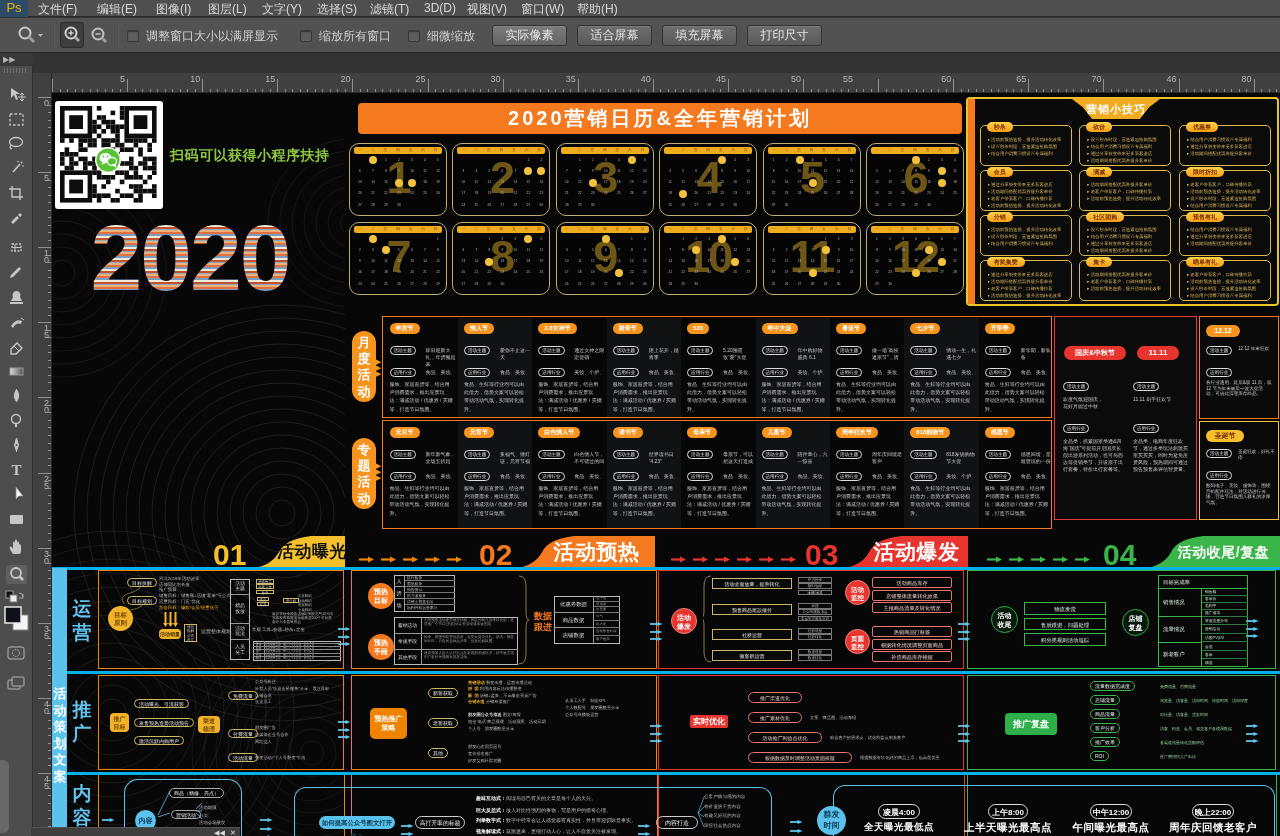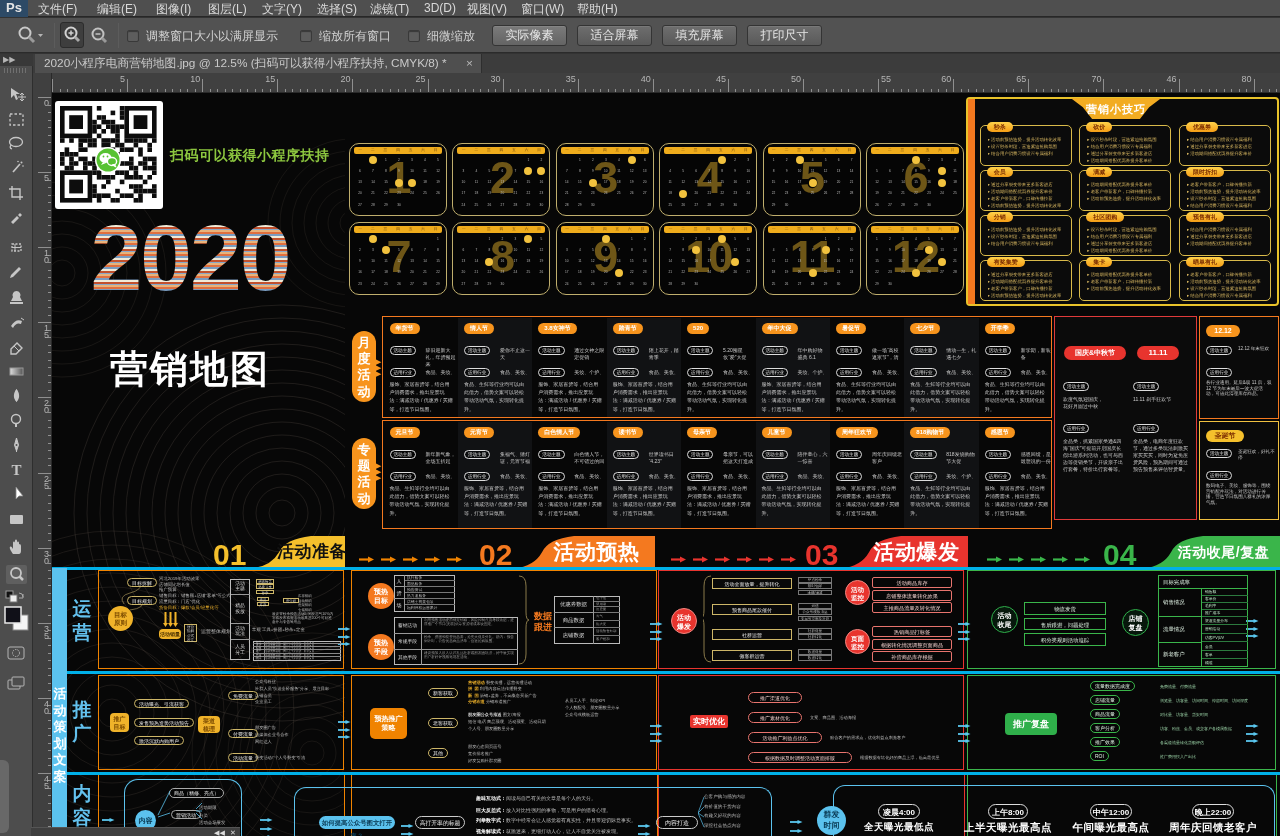--- a/index.html
+++ b/index.html
@@ -44,21 +44,21 @@
   
   .ypill { position:absolute; border:1px solid #cdb668; border-radius:7px; color:#e8e8e8; font-size:5px; line-height:9px; height:10px; padding:0 4px; white-space:nowrap; background:#060606; }
   .ybox { position:absolute; background:#f0b32a; border-radius:4px; color:#4a3000; font-weight:bold; text-align:center; }
   .gtxt { position:absolute; color:#bdbdbd; font-size:4.4px; line-height:5.6px; white-space:nowrap; }
   .obox { position:absolute; border:0.8px solid #cdb668; background:#050505; color:#ddd; font-size:4.6px; text-align:center; }
 </style>
 </head>
 <body>
 <div id="stage">
   <div id="menubar" class="abs">
-      <div style="position: absolute; left: 0px; top: 0px; width: 28px; height: 17px; background: rgb(45, 74, 102); color: #e5e5e5; font-weight: bold; font-size: 13px; text-align: center; line-height: 16px;">Ps</div>
+      <div style="position: absolute; left: 0px; top: 0px; width: 28px; height: 17px; background: rgb(45, 74, 102); color: #eab308; font-weight: normal; font-size: 13px; text-align: center; line-height: 16px;">Ps</div>
       <div class="mi" style="left: 38px; top: 1px; position: absolute;">文件(F)</div>
       <div class="mi" style="left: 97px; top: 1px; position: absolute;">编辑(E)</div>
       <div class="mi" style="left: 156px; top: 1px; position: absolute;">图像(I)</div>
       <div class="mi" style="left: 208px; top: 1px; position: absolute;">图层(L)</div>
       <div class="mi" style="left: 262px; top: 1px; position: absolute;">文字(Y)</div>
       <div class="mi" style="left: 317px; top: 1px; position: absolute;">选择(S)</div>
       <div class="mi" style="left: 370px; top: 1px; position: absolute;">滤镜(T)</div>
       <div class="mi" style="left: 424px; top: 1px; position: absolute;">3D(D)</div>
       <div class="mi" style="left: 467px; top: 1px; position: absolute;">视图(V)</div>
       <div class="mi" style="left: 521px; top: 1px; position: absolute;">窗口(W)</div>
@@ -86,23 +86,20 @@
       <div class="chk" style="left: 127px;"></div>
       <div style="position: absolute; left: 146px; top: 10px;">调整窗口大小以满屏显示</div>
       <div class="chk" style="left: 300px;"></div>
       <div style="position: absolute; left: 319px; top: 10px;">缩放所有窗口</div>
       <div class="chk" style="left: 408px;"></div>
       <div style="position: absolute; left: 427px; top: 10px;">细微缩放</div>
       <div class="psbtn" style="left: 492px; width: 75px; background: linear-gradient(rgb(123, 123, 123), rgb(100, 100, 100));">实际像素</div>
       <div class="psbtn" style="left: 577px; width: 75px;">适合屏幕</div>
       <div class="psbtn" style="left: 662px; width: 75px;">填充屏幕</div>
       <div class="psbtn" style="left: 747px; width: 75px;">打印尺寸</div>
-    </div>
-  <div id="tabbar" class="abs">
-      <div id="doctab">2020小程序电商营销地图.jpg @ 12.5% (扫码可以获得小程序扶持, CMYK/8) * <span style="float:right;margin-right:8px;color:#bbb;">×</span></div>
     </div>
   <div id="hruler" class="abs">
       <div class="tickv" style="left: 19px; bottom: 0px; height: 3px;"></div>
       <div class="tickv" style="left: 26.5px; bottom: 0px; height: 3px;"></div>
       <div class="tickv" style="left: 34px; bottom: 0px; height: 3px;"></div>
       <div class="tickv" style="left: 41.5px; bottom: 0px; height: 3px;"></div>
       <div class="tickv" style="left: 49px; bottom: 0px; height: 3px;"></div>
       <div class="tickv" style="left: 56.5px; bottom: 0px; height: 3px;"></div>
       <div class="tickv" style="left: 64.1px; bottom: 0px; height: 3px;"></div>
       <div class="tickv" style="left: 71.6px; bottom: 0px; height: 3px;"></div>
@@ -277,21 +274,21 @@
       <div class="rlab" style="right: 779.4px; top: 1px;">30</div>
       <div class="tickv" style="left: 544.7px; bottom: 0px; height: 13px;"></div>
       <div class="rlab" style="right: 704.3px; top: 1px;">35</div>
       <div class="tickv" style="left: 619.8px; bottom: 0px; height: 13px;"></div>
       <div class="rlab" style="right: 629.2px; top: 1px;">40</div>
       <div class="tickv" style="left: 694.9px; bottom: 0px; height: 13px;"></div>
       <div class="rlab" style="right: 554.1px; top: 1px;">45</div>
       <div class="tickv" style="left: 770px; bottom: 0px; height: 13px;"></div>
       <div class="rlab" style="right: 479px; top: 1px;">50</div>
       <div class="tickv" style="left: 845.1px; bottom: 0px; height: 13px;"></div>
-      <div class="rlab" style="right: 389px; top: 1px;">55</div>
+      <div class="rlab" style="right: 427px; top: 1px;">55</div>
       <div class="tickv" style="left: 920.2px; bottom: 0px; height: 13px;"></div>
       <div class="rlab" style="right: 328.8px; top: 1px;">60</div>
       <div class="tickv" style="left: 995.3px; bottom: 0px; height: 13px;"></div>
       <div class="rlab" style="right: 253.7px; top: 1px;">65</div>
       <div class="tickv" style="left: 1070.4px; bottom: 0px; height: 13px;"></div>
       <div class="rlab" style="right: 178.6px; top: 1px;">70</div>
       <div class="tickv" style="left: 1145.5px; bottom: 0px; height: 13px;"></div>
       <div class="rlab" style="right: 103.5px; top: 1px;">46</div>
       <div class="tickv" style="left: 1220.6px; bottom: 0px; height: 13px;"></div>
       <div class="rlab" style="right: 28.4px; top: 1px;">80</div>
@@ -519,21 +516,21 @@
           <circle cx="13" cy="13" r="11.5" fill="#57c232"></circle>
           <ellipse cx="10.5" cy="11" rx="6" ry="5" fill="#fff"></ellipse>
           <path d="M6 18 l2-3 l3 1 z" fill="#fff"></path>
           <ellipse cx="17" cy="14.5" rx="4.6" ry="4" fill="#57c232" stroke="#fff" stroke-width="1.4"></ellipse>
           <path d="M21 20 l-1.5-2.8 l-2.3 0.8 z" fill="#fff" stroke="#fff"></path>
           <circle cx="8.5" cy="9.5" r="0.9" fill="#57c232"></circle>
           <circle cx="12.5" cy="9.5" r="0.9" fill="#57c232"></circle>
         </svg></div>
       <div class="abs " style="left: 118px; top: 54px; width: 170px; height: 18px; color: rgb(140, 198, 63); font-size: 14px; font-weight: bold; letter-spacing: 0.5px;">扫码可以获得小程序扶持</div>
       <div class="abs " style="left: 18px; top: 128px; width: 240px; height: 80px; font-size: 93px; font-weight: bold; text-align: center; letter-spacing: -2px; line-height: 74px; background: repeating-linear-gradient(rgb(224, 112, 63) 0px, rgb(224, 112, 63) 2px, rgb(122, 156, 192) 2px, rgb(122, 156, 192) 4px, rgb(240, 234, 216) 4px, rgb(240, 234, 216) 6px, rgb(194, 81, 46) 6px, rgb(194, 81, 46) 8px, rgb(136, 168, 200) 8px, rgb(136, 168, 200) 9.5px, rgb(232, 178, 122) 9.5px, rgb(232, 178, 122) 11px) text; color: transparent;">2020</div>
-      <div class="abs wt" style="left: 18px; top: 251px; width: 240px; height: 44px; font-size: 38px; font-weight: bold; text-align: center; letter-spacing: 2px;">营销地图</div>
+      <div class="abs " style="left: 306px; top: 9.5px; width: 604px; height: 31.5px; background: rgb(244, 121, 31); border-radius: 4px; color: rgb(255, 255, 255); font-size: 20px; font-weight: bold; text-align: center; line-height: 31.5px; letter-spacing: 3px;">2020营销日历&amp;全年营销计划</div>
       <div class="cal" style="left: 297px; top: 50px;">
         <div class="calhead">
           <span>一</span>
           <span>二</span>
           <span>三</span>
           <span>四</span>
           <span>五</span>
           <span>六</span>
           <span>日</span>
         </div>
@@ -1281,21 +1278,21 @@
       <div class="abs " style="left: 1147px; top: 328px; width: 80px; height: 99px; border: 1px solid rgb(240, 192, 64); background: rgb(10, 10, 10);"></div>
       <div class="abs " style="left: 1154px; top: 337px; width: 38px; height: 12px; background: rgb(245, 192, 44); border-radius: 6px; color: rgb(124, 45, 0); font-weight: bold; font-size: 7px; text-align: center; line-height: 12px;">圣诞节</div>
       <div class="abs mpill" style="left: 1154px; top: 356px;">活动主题</div>
       <div class="abs mtxt" style="left: 1186px; top: 356px; width: 38px; height: 14px;">圣诞狂欢，好礼不停</div>
       <div class="abs mpill" style="left: 1154px; top: 378px;">适用行业</div>
       <div class="abs mtxt" style="left: 1154px; top: 390px; width: 66px; height: 34px;">数码电子、美妆、服饰等，围绕营销配件玩法，对活动进行传播，营造节日氛围人群礼的浓厚气氛。</div>
       <div class="abs " style="left: 161px; top: 445px; width: 42px; height: 30px; color: rgb(245, 192, 44); font-size: 30px; font-weight: bold;">01</div>
       <div class="abs " style="left: 197px; top: 443px; width: 96px; height: 32.5px;"><svg width="96" height="32.5">
           <path d="M 96 0 L 96 32.5 L 2 32.5 Q 22 30.5 30 16.25 Q 36 3 62 0 Z" fill="#f5c02c"></path>
         </svg></div>
-      <div class="abs " style="left: 225px; top: 443px; width: 66px; height: 32.5px; color: rgb(17, 17, 17); font-size: 17px; font-weight: bold; text-align: center; line-height: 32.5px; letter-spacing: 0.5px; white-space: nowrap;">活动准备</div>
+      <div class="abs " style="left: 225px; top: 443px; width: 66px; height: 32.5px; color: rgb(17, 17, 17); font-size: 17px; font-weight: bold; text-align: center; line-height: 32.5px; letter-spacing: 0.5px; white-space: nowrap;">活动曝光</div>
       <div class="abs " style="left: 427px; top: 445px; width: 42px; height: 30px; color: rgb(244, 121, 31); font-size: 30px; font-weight: bold;">02</div>
       <div class="abs " style="left: 460px; top: 443px; width: 143px; height: 32.5px;"><svg width="143" height="32.5">
           <path d="M 143 0 L 143 32.5 L 2 32.5 Q 22 30.5 30 16.25 Q 36 3 62 0 Z" fill="#f4791f"></path>
         </svg></div>
       <div class="abs " style="left: 488px; top: 443px; width: 113px; height: 32.5px; color: rgb(255, 255, 255); font-size: 21px; font-weight: bold; text-align: center; line-height: 32.5px; letter-spacing: 0.5px; white-space: nowrap;">活动预热</div>
       <div class="abs " style="left: 753px; top: 445px; width: 42px; height: 30px; color: rgb(232, 52, 46); font-size: 30px; font-weight: bold;">03</div>
       <div class="abs " style="left: 787px; top: 443px; width: 129px; height: 32.5px;"><svg width="129" height="32.5">
           <path d="M 129 0 L 129 32.5 L 2 32.5 Q 22 30.5 30 16.25 Q 36 3 62 0 Z" fill="#e8342e"></path>
         </svg></div>
       <div class="abs " style="left: 815px; top: 443px; width: 99px; height: 32.5px; color: rgb(255, 255, 255); font-size: 21px; font-weight: bold; text-align: center; line-height: 32.5px; letter-spacing: 0.5px; white-space: nowrap;">活动爆发</div>

